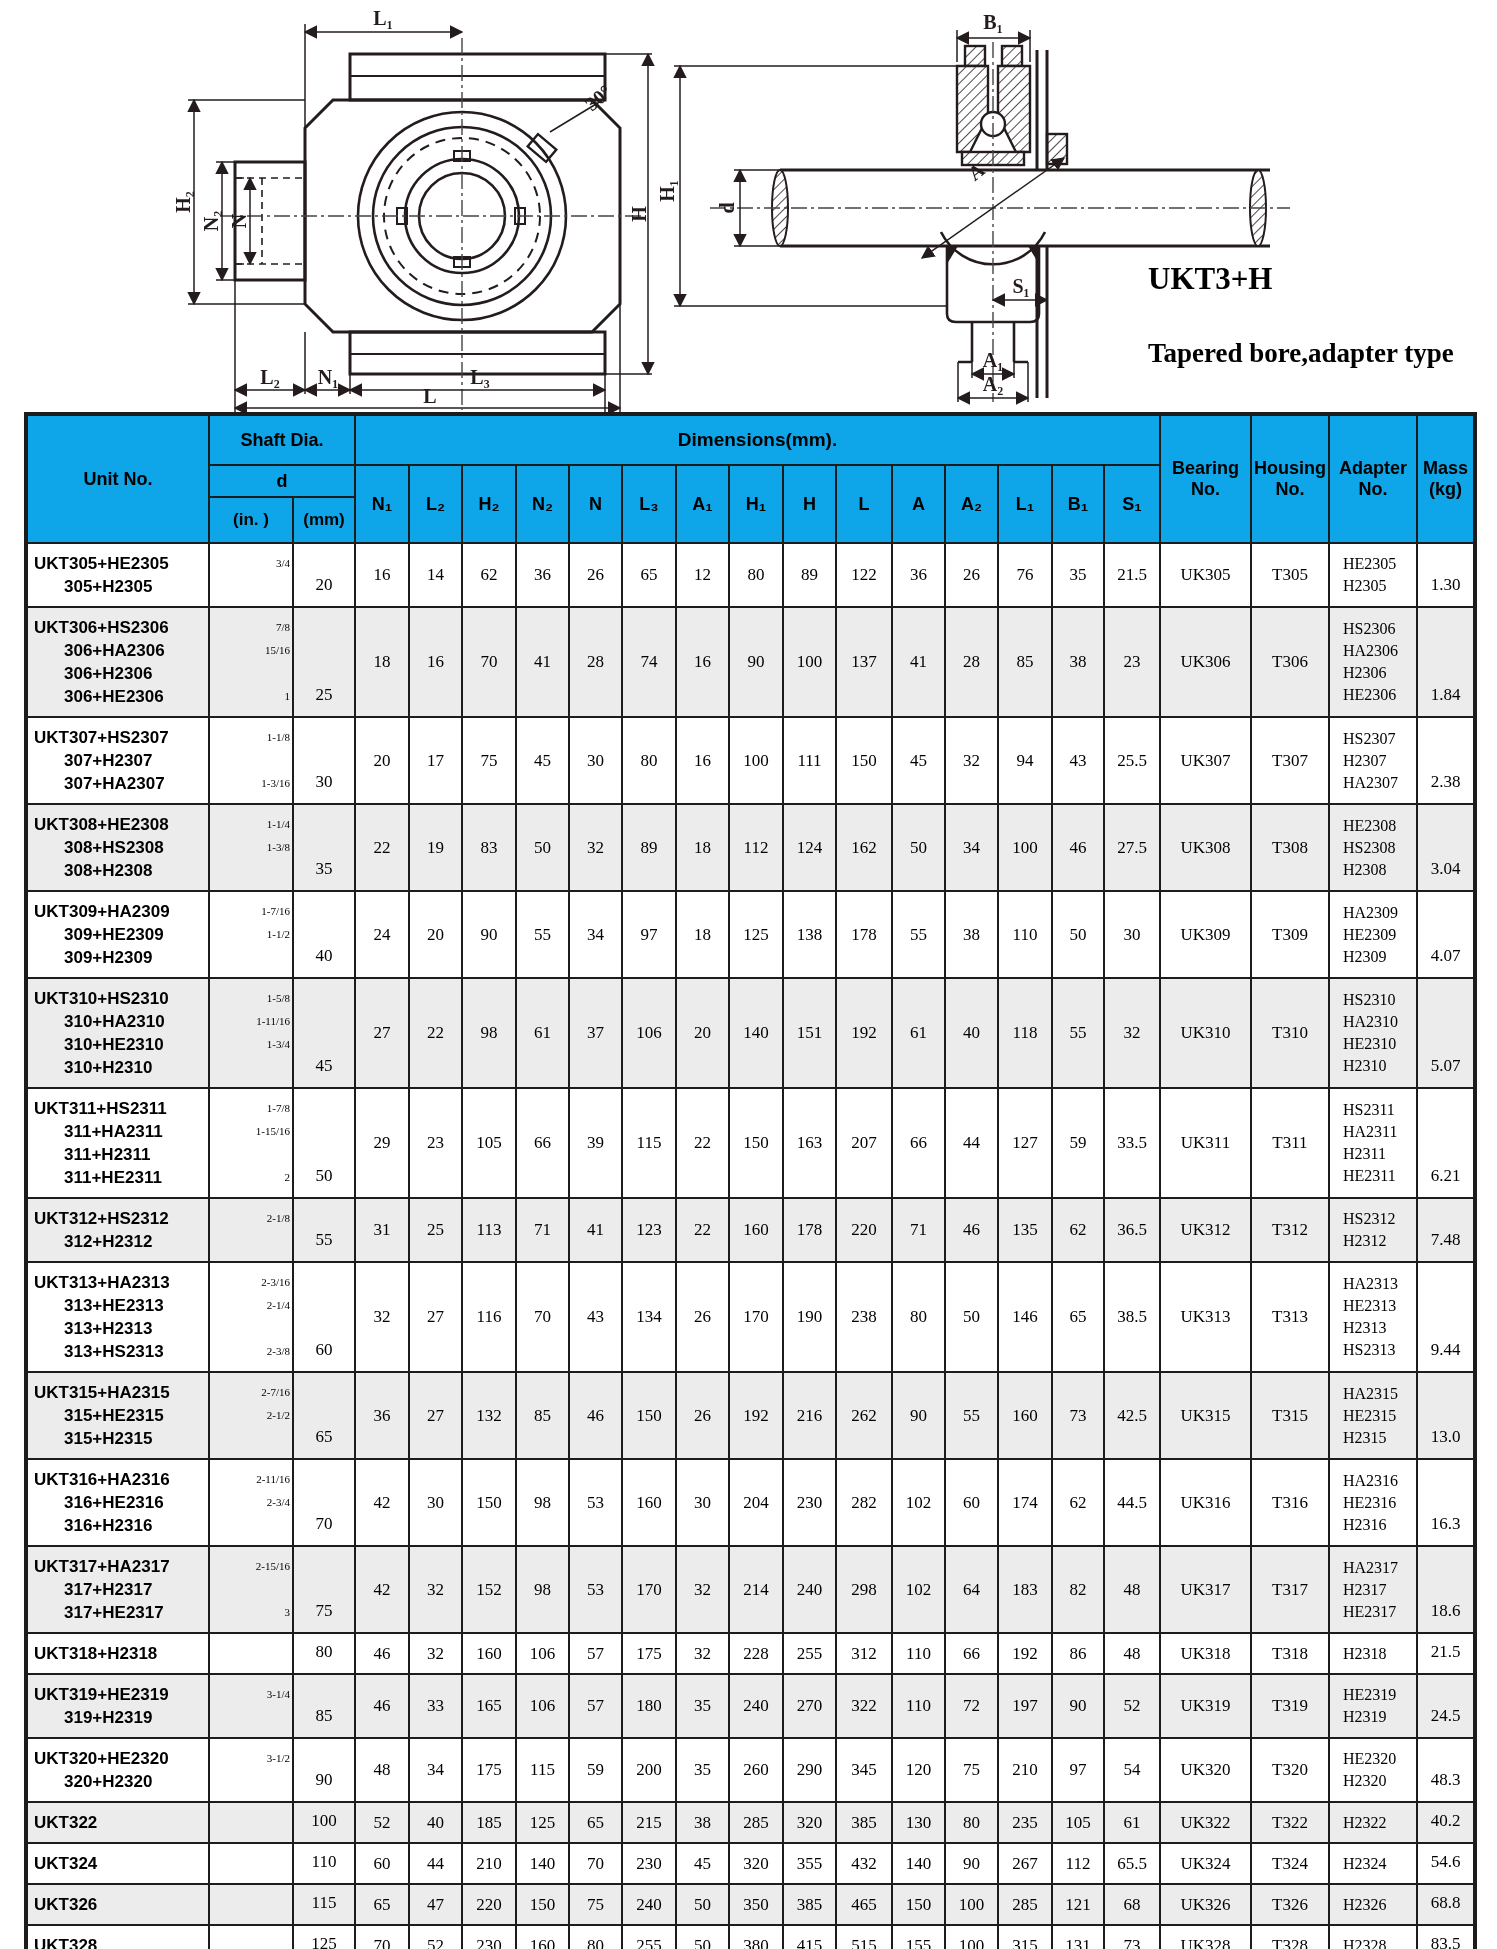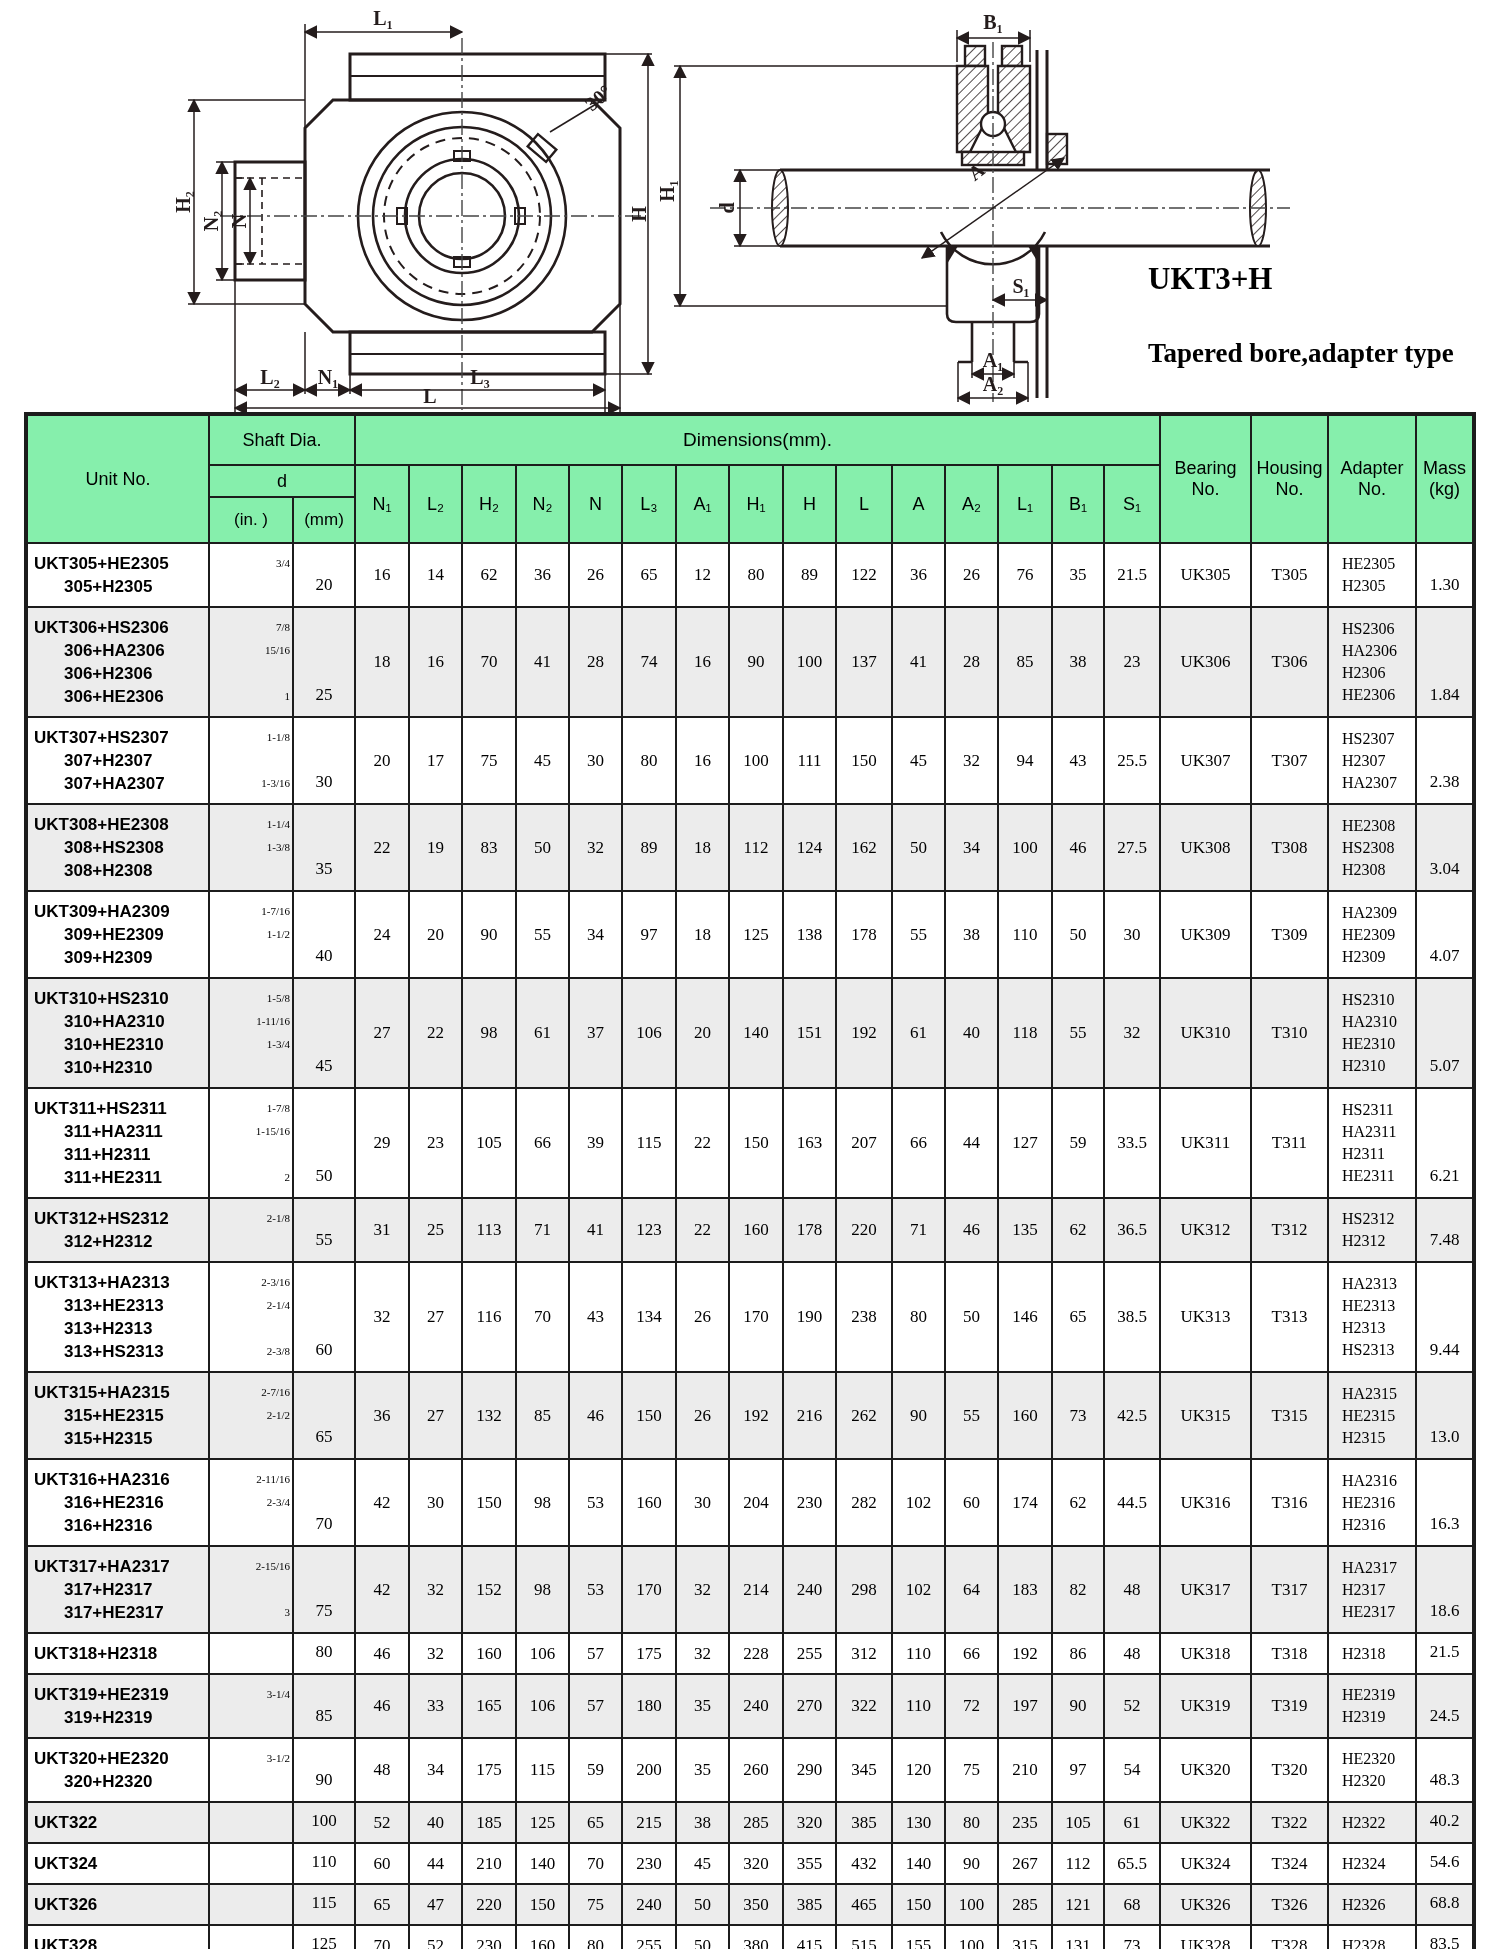--- a/index.html
+++ b/index.html
@@ -7,21 +7,21 @@
   .top-area{position:relative;width:1497px;height:412px;}
   .drawing{position:absolute;}
   .title-block{position:absolute;left:1148px;top:262px;width:360px;text-align:left;color:#000000;
     font-family:"Liberation Serif","DejaVu Serif",serif;font-weight:bold;line-height:1.08;}
   .title-line1{font-size:31px;}
   .title-line2{font-size:27px;margin-top:44px;}
   
   .tbl-wrap{position:absolute;left:24px;top:412px;}
   table{border-collapse:collapse;table-layout:fixed;border:4px solid #1c1c1c;background:#fff;}
   th,td{border:2px solid #1c1c1c;overflow:hidden;}
-  th{background:#86efac;font-weight:normal;font-size:18px;padding:2px;}
+  th{background:#0ea5e9;font-weight:bold;font-size:18px;padding:2px;}
   thead .dimhead{font-size:19px;}
   thead .subhead{font-size:17px;}
   td{font-family:"Liberation Serif","DejaVu Serif",serif;font-size:17px;text-align:center;
      vertical-align:middle;padding:7px 2px;}
   tr.alt td{background:#ececec;}
   .c-unit{font-family:"Liberation Sans","DejaVu Sans",sans-serif;font-weight:bold;font-size:17px;
      text-align:left;vertical-align:top;padding:8px 2px 8px 6px;}
   .c-in{text-align:right;vertical-align:top;padding:8px 2px 8px 8px;font-size:11px;}
   .cl{line-height:23px;min-height:23px;white-space:nowrap;}
   .c-unit .cl.cont{padding-left:30px;}

